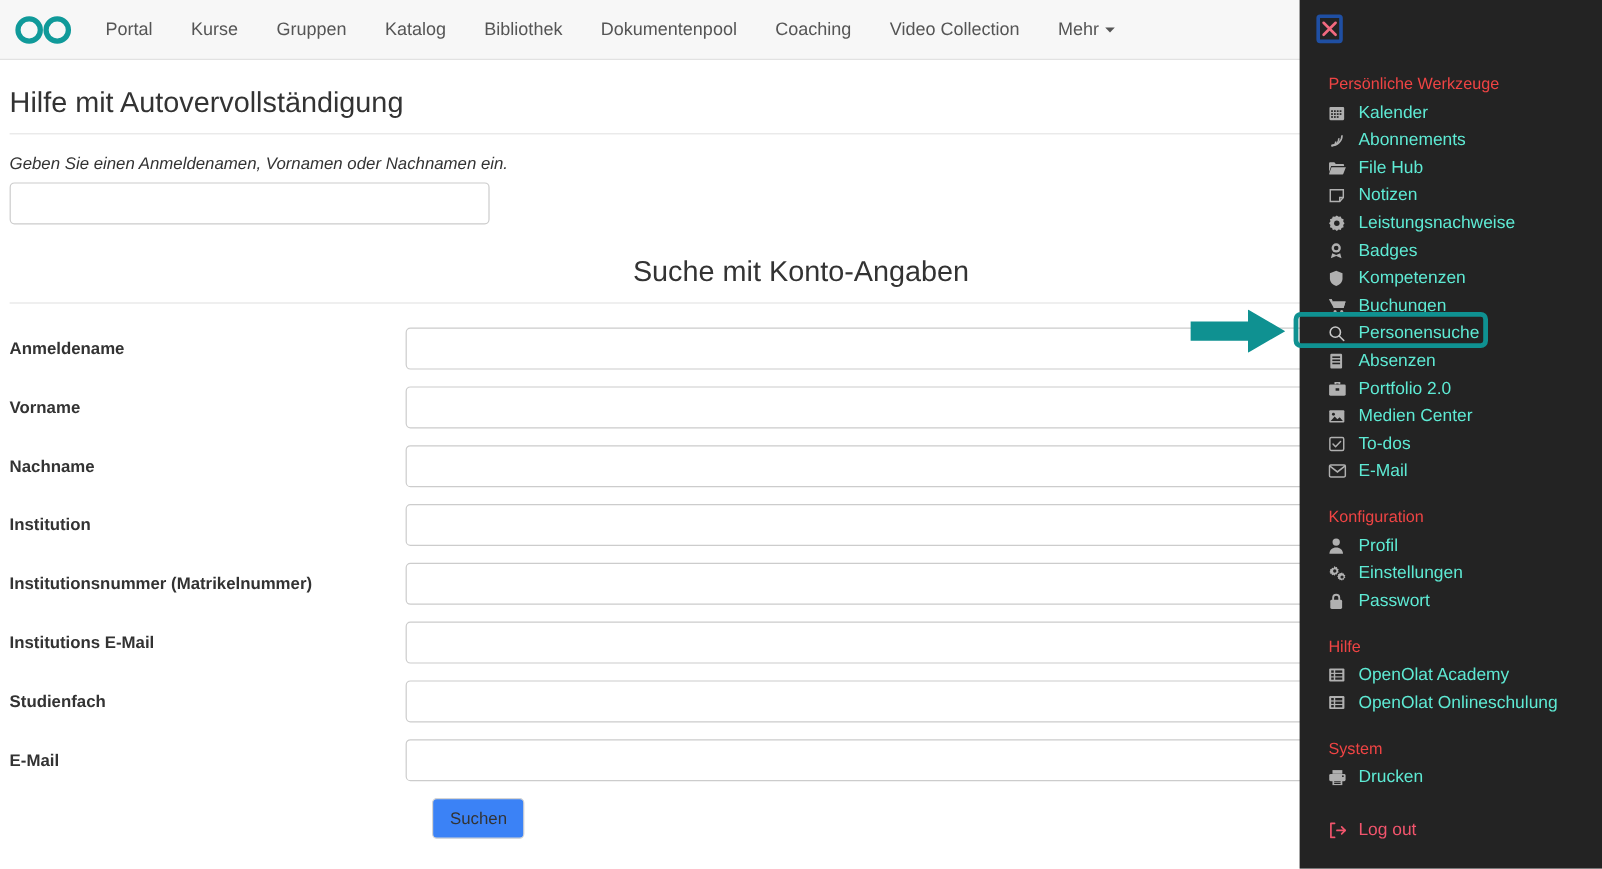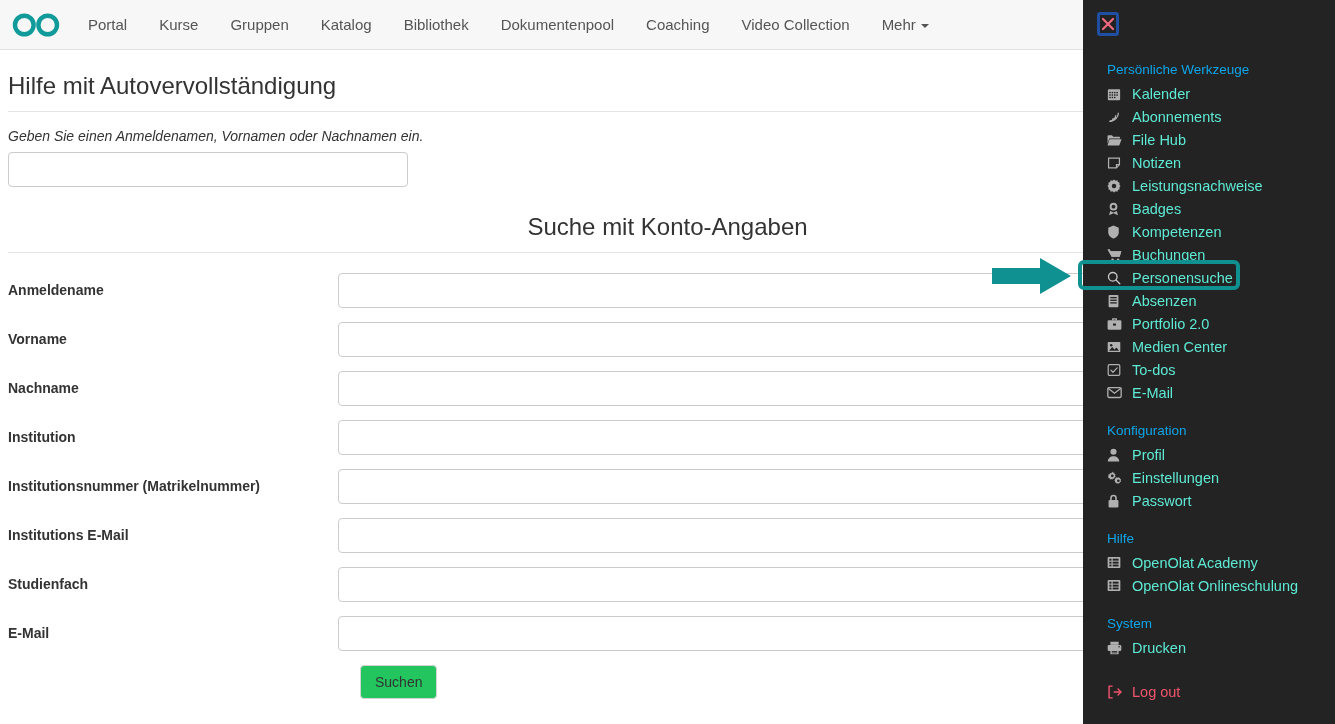--- a/index.html
+++ b/index.html
@@ -105,21 +105,21 @@
     outline: none;
   }
   .btn-submit {
     margin-left: 330px;
     padding-left: 22px;
   }
   .btn {
     height: 34px;
     min-width: 73px;
     padding: 0 14px;
-    background: #22c55e;
+    background: #3b82f6;
     border: 1px solid #d4d4d4;
     border-radius: 4px;
     font-size: 14px;
     color: #333333;
     font-family: "Liberation Sans", sans-serif;
     cursor: pointer;
   }
 
   
   .sidebar {
@@ -138,21 +138,21 @@
     border: 3px solid #1f4fa3;
     border-radius: 3px;
     display: flex; align-items: center; justify-content: center;
     cursor: pointer;
     background: transparent;
   }
   .sidebar-close svg { display: block; }
 
   .sb-sections { position: absolute; top: 58px; left: 0; width: 252px; }
   .sb-group-title {
-    color: #0ea5e9;
+    color: #ef4444;
     font-size: 13.5px;
     padding: 4px 0 4px 24px;
     line-height: 16px;
   }
   .sb-item {
     display: flex;
     align-items: center;
     height: 23px;
     padding-left: 24px;
     color: #5eead4;

